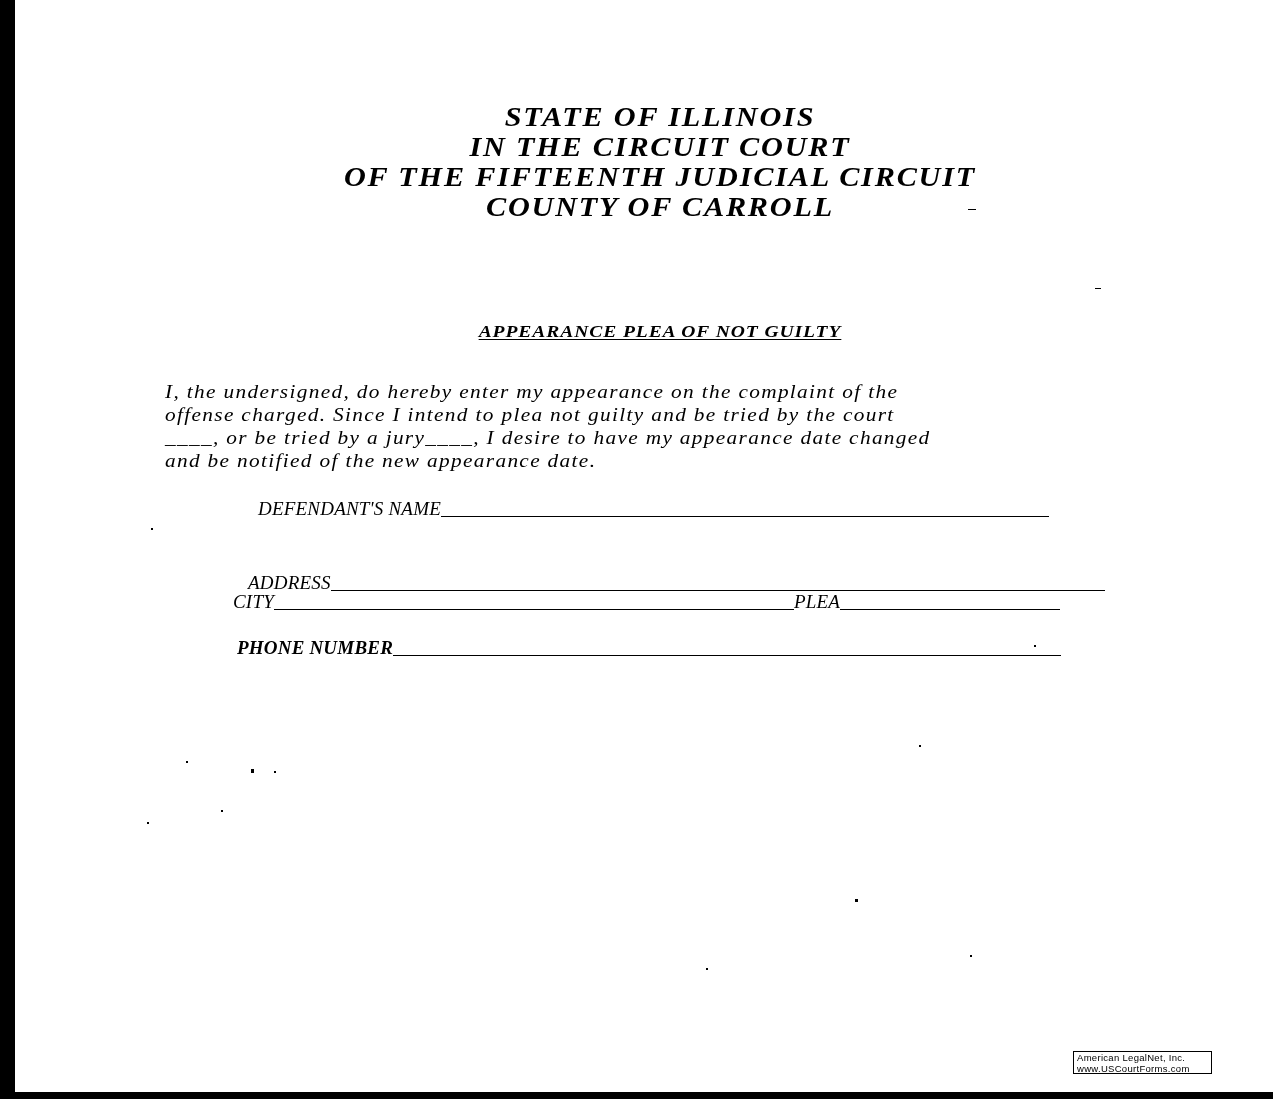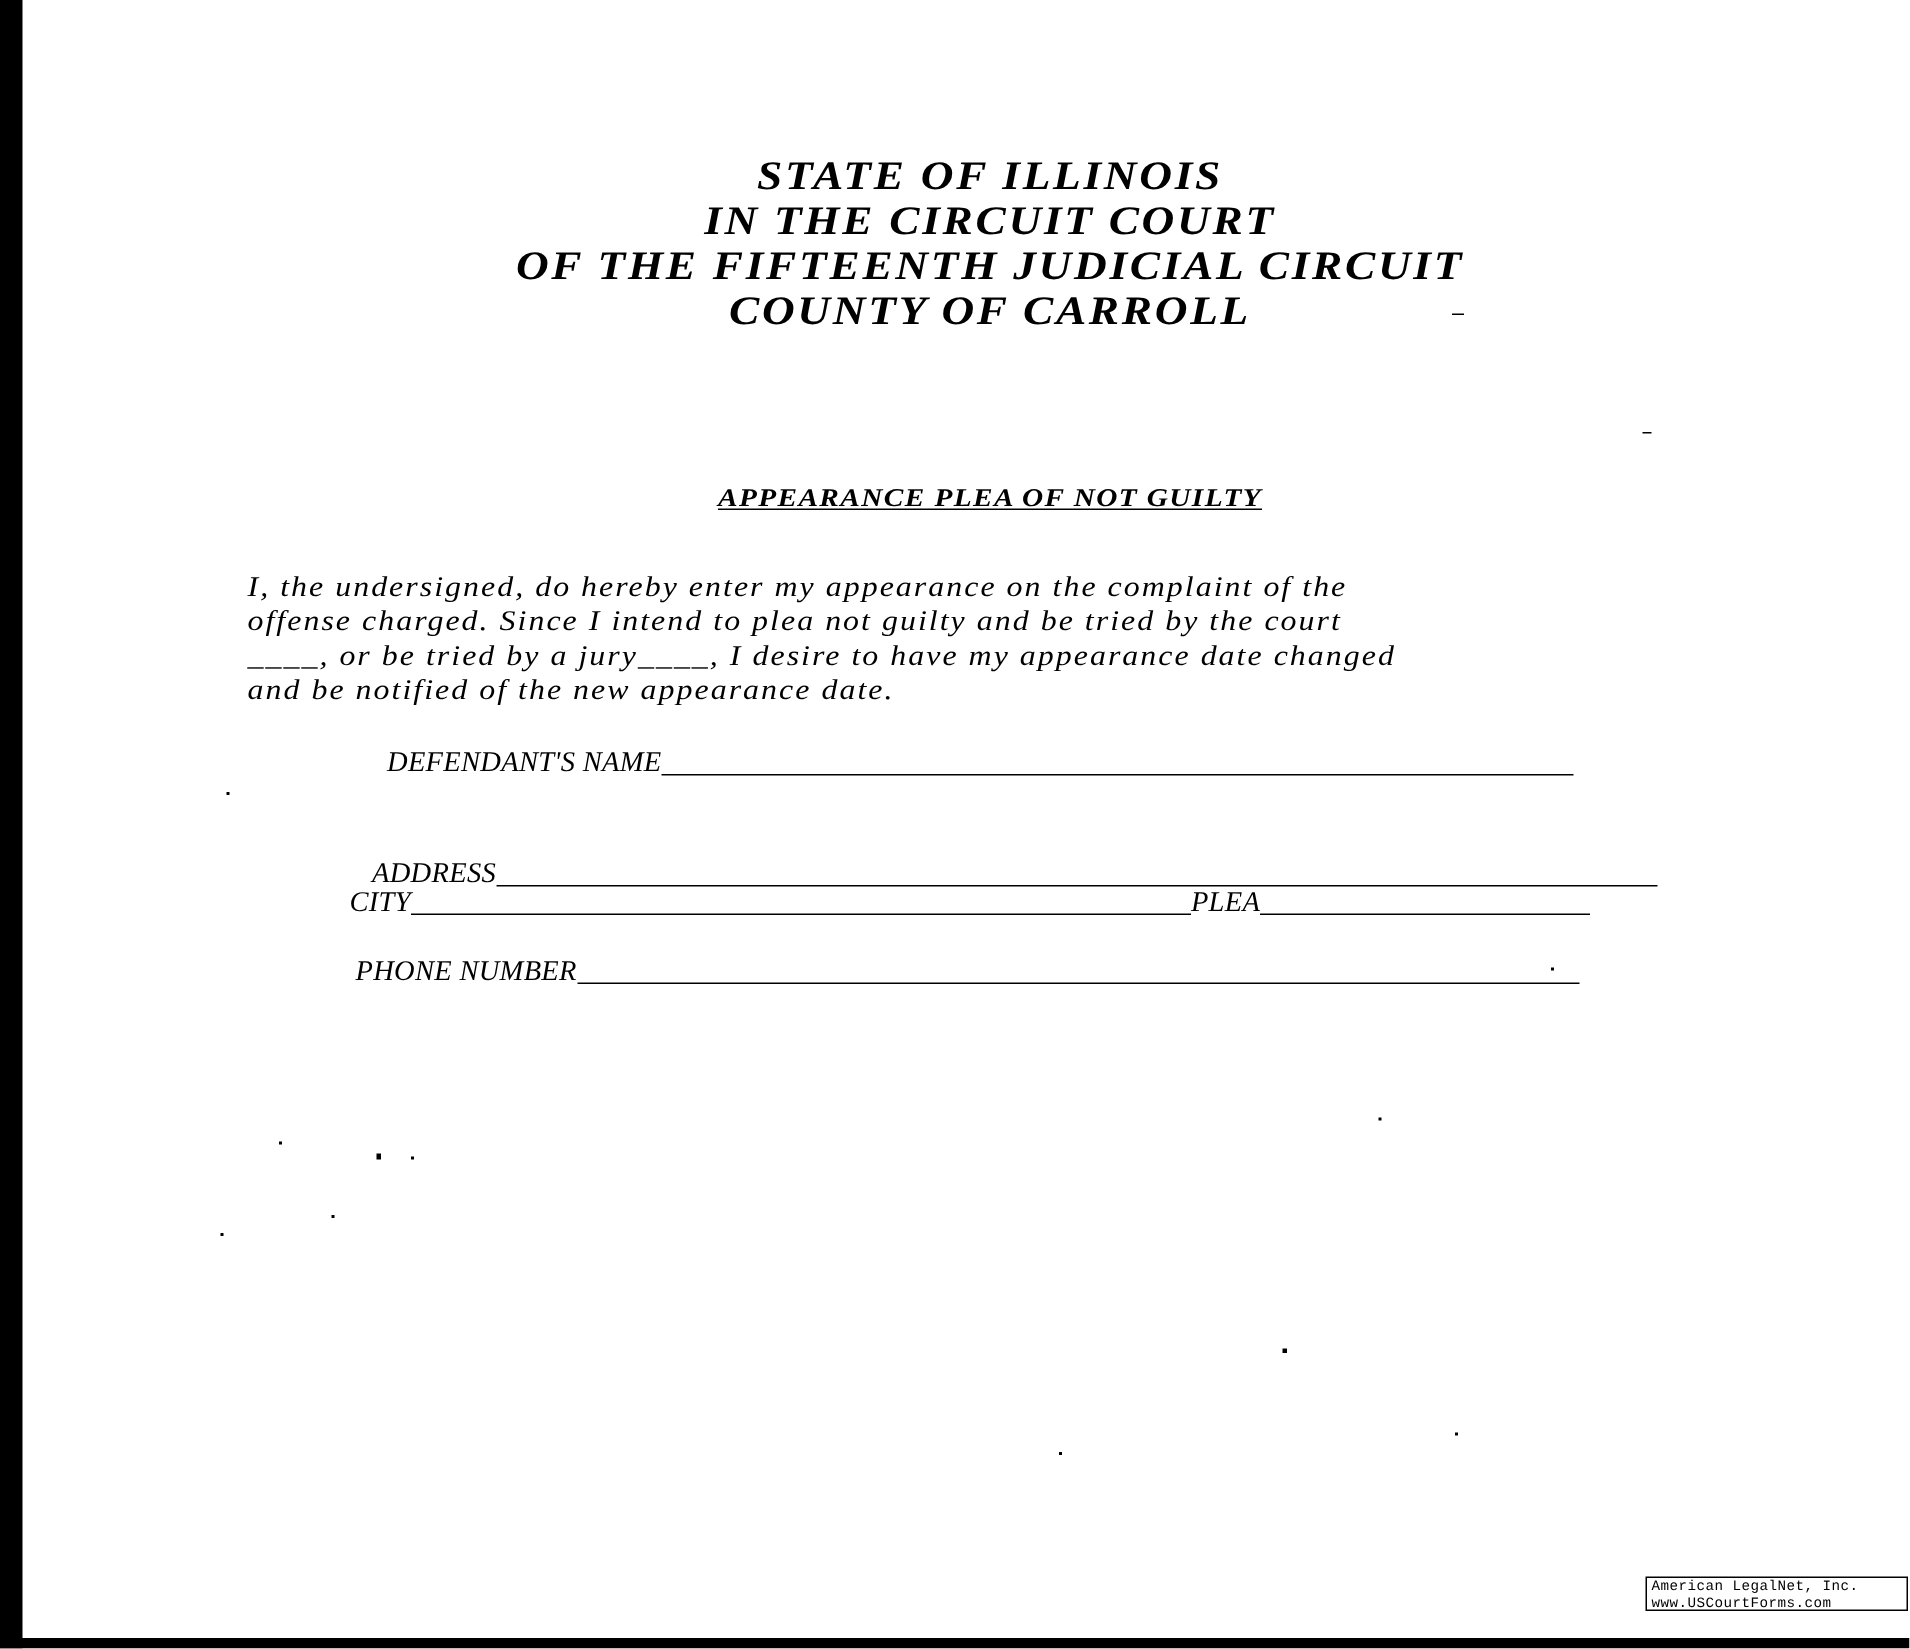--- a/index.html
+++ b/index.html
@@ -37,25 +37,24 @@
   .field {
     position: absolute; display: flex; align-items: flex-end; white-space: nowrap;
   }
   .field-label {
     font-style: italic; font-size: 19px; line-height: 20px; letter-spacing: 0.2px;
   }
   .field-line {
     border-bottom: 1px solid #000; height: 18px; margin-bottom: 2px;
   }
   .footer-box {
-    position: absolute; left: 1073px; top: 1051px; width: 175px; height: 23px;
-    border: 1px solid #000; font-family: Liberation Mono, monospace;
+    position: absolute; left: 1073px; top: 1051px; width: 139px; height: 23px;
+    border: 1px solid #000; font-family: Liberation Sans, sans-serif;
     font-size: 9.5px; line-height: 10.5px; padding: 1px 0 0 3px; box-sizing: border-box;
     letter-spacing: 0.3px;
-    margin-left: 24px;
   }
   .speck { position: absolute; background: #000; }
 </style>
 </head>
 <body>
 
 <div class="scan-border-left"></div>
 <div class="scan-border-bottom"></div>
 
 <div>
@@ -84,21 +83,21 @@
   <span class="field-line" style="width:774px;"></span>
 </div>
 
 <div class="field" style="left:233px; top:591px;">
   <span class="field-label">CITY</span>
   <span class="field-line" style="width:520px;"></span>
   <span class="field-label">PLEA</span>
   <span class="field-line" style="width:220px;"></span>
 </div>
 
-<div class="field" style="left:237px; top:637px;">
+<div class="field" style="left:237px; top:637px;font-weight:bold;">
   <span class="field-label">PHONE NUMBER</span>
   <span class="field-line" style="width:668px;"></span>
 </div>
 
 <div class="footer-box">
   <div>American LegalNet, Inc.</div>
   <div>www.USCourtForms.com</div>
 </div>
 
 <div class="speck" style="left:251px; top:769px; width:3px; height:4px;"></div>

